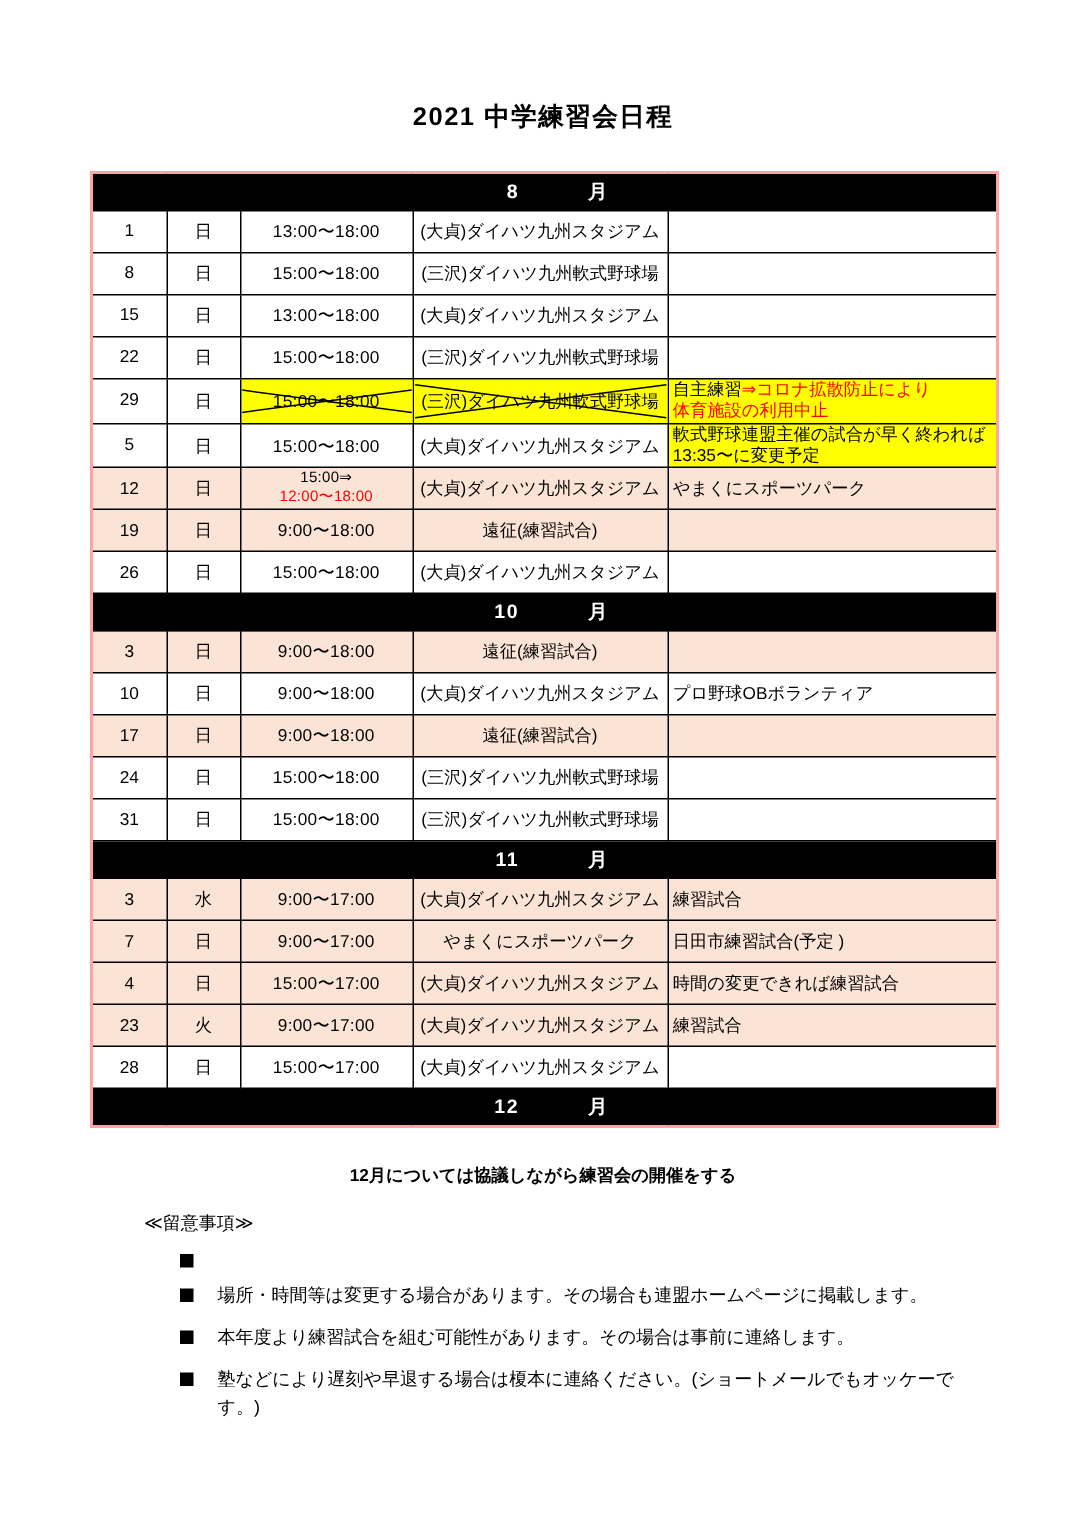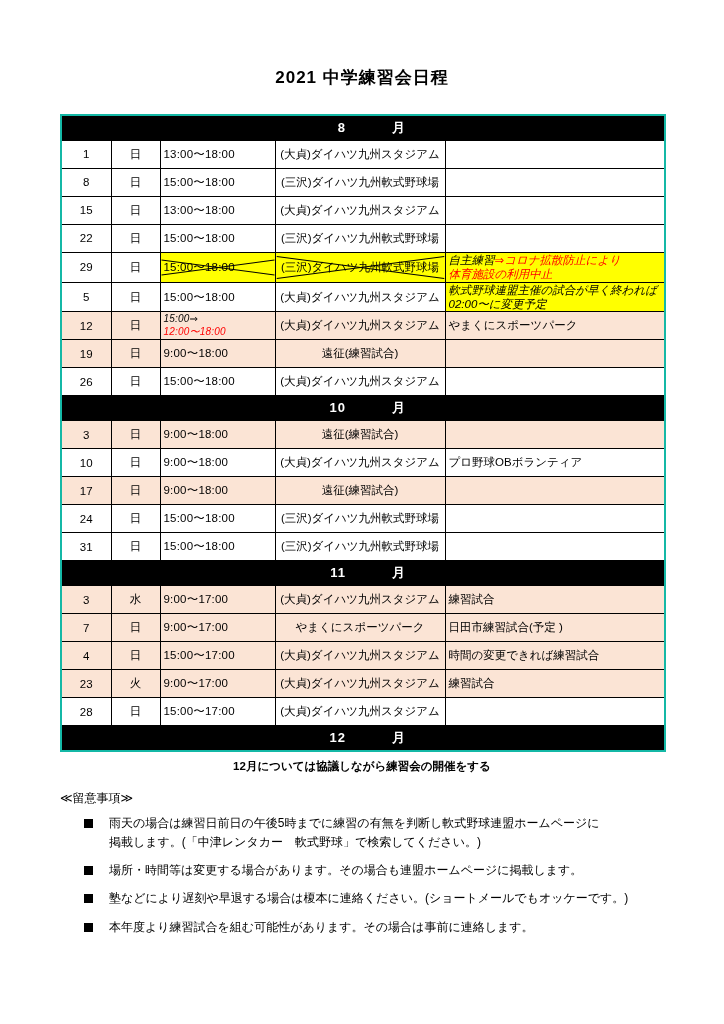--- a/index.html
+++ b/index.html
@@ -24,21 +24,21 @@
     padding-bottom: 0;
     line-height: 1.2;
   }
 
   .sched-wrap { padding: 26px 60px 0 60px; }
 
   table.sched {
     width: 604px;
     border-collapse: collapse;
     table-layout: fixed;
-    border: 2px solid #14b8a6;
+    border: 2px solid #fca5a5;
   }
   table.sched td {
     border: 1px solid #000;
     font-size: 11.5px;
     padding: 0 3px;
     height: 28px;
     vertical-align: middle;
     background: #ffffff;
   }
 
@@ -58,30 +58,30 @@
     font-weight: 700;
     border: 1px solid #000;
     letter-spacing: 1px;
   }
   .month-inner { display: inline-block; }
   .month-num { display: inline-block; min-width: 26px; text-align: right; }
   .month-kanji { display: inline-block; margin-left: 46px; }
 
   td.date  { text-align: center; font-size: 12px; }
   td.day   { text-align: center; font-size: 12px; }
-  td.time  { text-align: left; font-size: 11px; letter-spacing: 0.2px; }
+  td.time  { text-align: center; font-size: 11px; letter-spacing: 0.2px; }
   td.venue { text-align: center; font-size: 11.5px; }
   td.note  { text-align: left; font-size: 11px; }
 
   tr.peach td { background: #fbe4d5; }
   td.yellow { background: #ffff00 !important; }
 
   td.tall { height: 45px; }
 
-  .two-line { line-height: 1.25; display: block; font-style: italic; }
+  .two-line { line-height: 1.25; display: block; }
   .red { color: #ff0000; }
   .blk { color: #000000; }
 
   
   td.crossed { position: relative; }
   td.crossed .xmark {
     position: absolute; left: 0; top: 0; right: 0; bottom: 0;
     pointer-events: none;
   }
   td.crossed .xmark::before,
@@ -94,25 +94,26 @@
     transform-origin: center;
   }
   td.crossed .xmark::before { transform: rotate(7.5deg); }
   td.crossed .xmark::after  { transform: rotate(-7.5deg); }
   td.crossed .cell-text { position: relative; z-index: 1; }
 
   .dec-note {
     text-align: center;
     font-size: 11.5px;
     font-weight: 700;
-    padding-top: 7px;
+    padding-top: 24px;
   }
 
   .notes {
     padding: 16px 60px 0 60px;
+    margin-left: 36px;
   }
   .notes-head {
     font-size: 12px;
     font-weight: 400;
     padding-left: 0px;
     padding-bottom: 7px;
   }
   .note-item {
     display: flex;
     align-items: flex-start;
@@ -206,21 +207,21 @@
         </tr>
 
 
         <tr>
           <td class="date tall">5</td>
           <td class="day tall">日</td>
           <td class="time tall">15:00〜18:00</td>
           <td class="venue tall">(大貞)ダイハツ九州スタジアム</td>
           <td class="note tall yellow">
             <span class="two-line">軟式野球連盟主催の試合が早く終われば</span>
-            <span class="two-line">02:00〜に変更予定</span>
+            <span class="two-line">13:35〜に変更予定</span>
           </td>
         </tr>
 
         <tr class="peach">
           <td class="date">12</td>
           <td class="day">日</td>
           <td class="time">
             <span class="two-line" style="font-size:10px">15:00⇒</span>
             <span class="two-line red" style="font-size:10px">12:00〜18:00</span>
           </td>
@@ -343,41 +344,37 @@
     </table>
 
     <div class="dec-note">12月については協議しながら練習会の開催をする</div>
   </div>
 
   <div class="notes">
     <div class="notes-head">≪留意事項≫</div>
 
     <div class="note-item">
       <span class="bullet"></span>
-      <span class="note-text">
-        <span class="note-line">雨天の場合は練習日前日の午後5時までに練習の有無を判断し軟式野球連盟ホームページに</span>
-        <span class="note-line">掲載します。(「中津レンタカー　軟式野球」で検索してください。)</span>
-      </span>
     </div>
 
     <div class="note-item">
       <span class="bullet"></span>
       <span class="note-text">
         <span class="note-line">場所・時間等は変更する場合があります。その場合も連盟ホームページに掲載します。</span>
       </span>
     </div>
 
     <div class="note-item">
       <span class="bullet"></span>
       <span class="note-text">
+        <span class="note-line">本年度より練習試合を組む可能性があります。その場合は事前に連絡します。</span>
+      </span>
+    </div>
+
+    <div class="note-item">
+      <span class="bullet"></span>
+      <span class="note-text">
         <span class="note-line">塾などにより遅刻や早退する場合は榎本に連絡ください。(ショートメールでもオッケーです。)</span>
       </span>
     </div>
-
-    <div class="note-item">
-      <span class="bullet"></span>
-      <span class="note-text">
-        <span class="note-line">本年度より練習試合を組む可能性があります。その場合は事前に連絡します。</span>
-      </span>
-    </div>
   </div>
 
 </div>
 
 </body></html>

